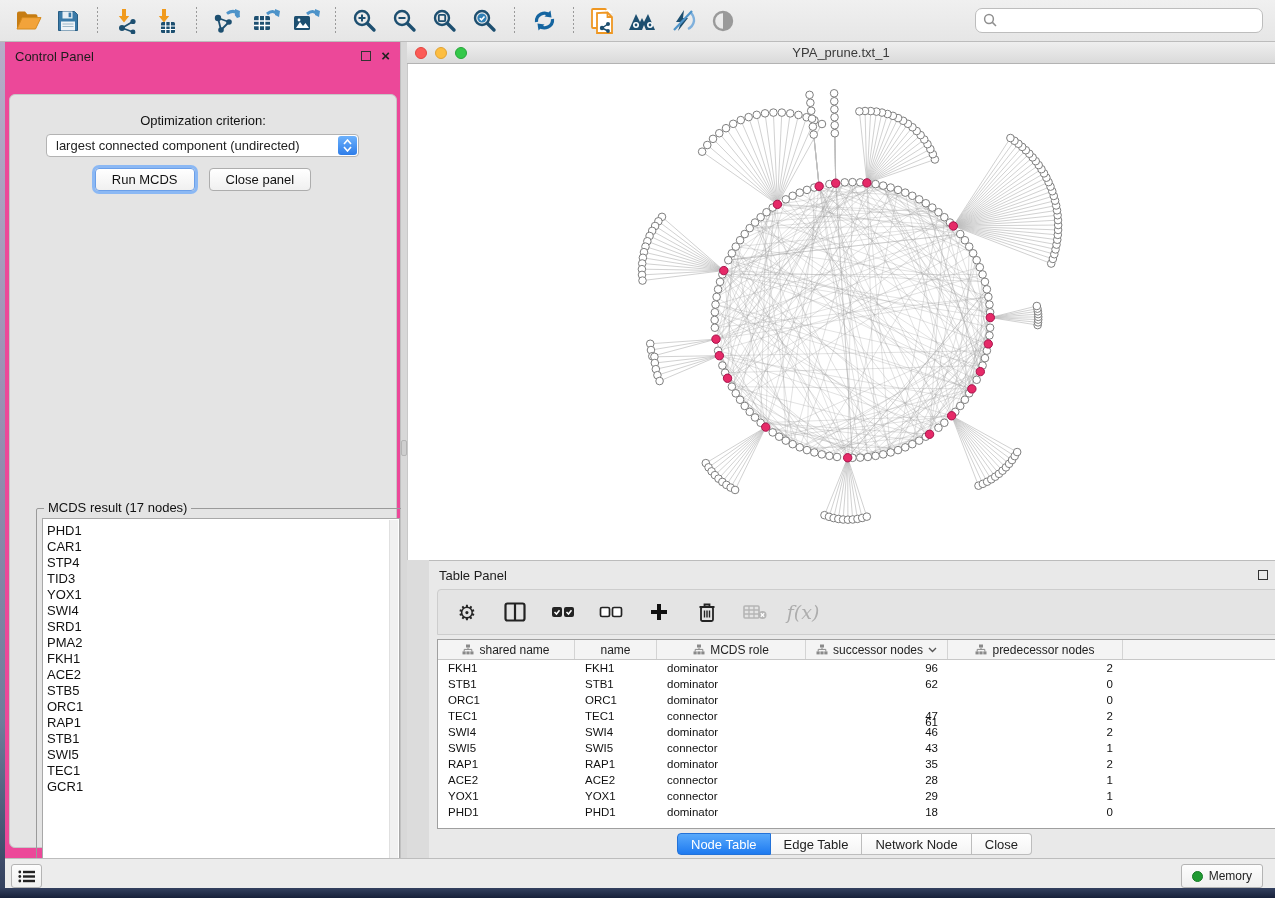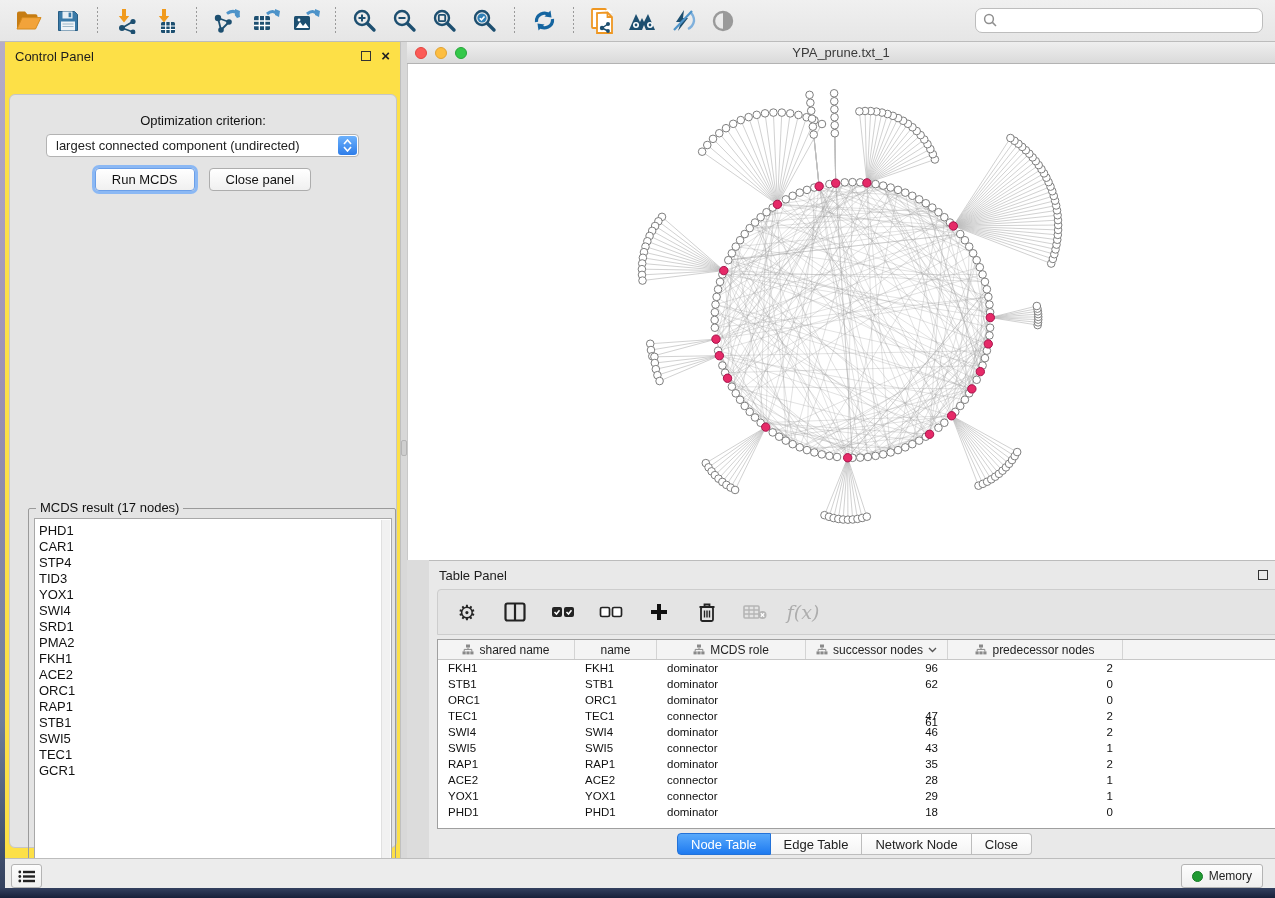--- a/index.html
+++ b/index.html
@@ -11,21 +11,21 @@
   .desktop-left { position:absolute; left:0; top:42px; width:5px; height:850px; background:linear-gradient(180deg,#b7adc8,#9d91b4 40%,#6f7d9a 80%,#32405e); }
 
   
   .toolbar { position:absolute; left:0; top:0; width:1275px; height:42px; background:linear-gradient(#f0f0f0,#e6e6e6); border-bottom:1px solid #bcbcbc; display:flex; align-items:center; padding-left:8px; }
   .tb-icon { width:34px; height:34px; display:flex; align-items:center; justify-content:center; margin:0 3px; border-radius:4px; }
   .tb-sep { width:1px; height:28px; margin:0 9px; background-image:linear-gradient(#9a9a9a 40%, transparent 40%); background-size:1px 4px; }
   .search-box { position:absolute; right:12px; top:8px; width:288px; height:25px; background:#fff; border:1px solid #bdbdbd; border-radius:7px; display:flex; align-items:center; padding-left:7px; }
   .search-box input { border:none; outline:none; flex:1; font-size:12px; background:transparent; font-family:"Liberation Sans",sans-serif; }
 
   
-  .control-panel { position:absolute; left:5px; top:42px; width:396px; height:816px; background:#fde047; border-right:1px solid #c0c0c0; }
+  .control-panel { position:absolute; left:5px; top:42px; width:396px; height:816px; background:#ec4899; border-right:1px solid #c0c0c0; }
   .panel-titlebar { height:28px; display:flex; align-items:center; padding:0 10px; }
   .panel-title { font-size:13px; color:#1d1d1d; }
   .panel-ctrls { margin-left:auto; display:flex; align-items:center; gap:10px; }
   .float-btn { width:10px; height:10px; border:1.5px solid #333; display:inline-block; }
   .close-btn { font-size:15px; font-weight:bold; color:#222; line-height:10px; }
 
   .cp-tabs { position:absolute; left:79px; top:32px; display:flex; z-index:3; }
   .cp-tab { height:22px; padding:0 14px; background:linear-gradient(#ffffff,#f2f2f2); border:1px solid #b9b9b9; border-left:none; font-size:13px; display:flex; align-items:center; color:#222; }
   .cp-tab:first-child { border-left:1px solid #b9b9b9; border-radius:4px 0 0 4px; }
   .cp-tab:last-child { border-radius:0 4px 4px 0; }
@@ -34,21 +34,21 @@
   .cp-card { position:absolute; left:4px; top:52px; width:388px; height:754px; background:#e4e4e4; border:1px solid #c6c6c6; border-radius:6px; }
   .opt-label { position:absolute; top:18px; width:100%; text-align:center; font-size:13px; color:#111; }
   .criterion-select { position:absolute; left:36px; top:39px; width:313px; height:23px; background:#fff; border:1px solid #b3b3b3; border-radius:4px; display:flex; align-items:center; font-size:13px; }
   .criterion-select .val { padding-left:9px; flex:1; white-space:nowrap; overflow:hidden; }
   .stepper { width:19px; height:19px; margin-right:1px; border-radius:3px; background:linear-gradient(#6cb1fc,#2e7de9); display:flex; flex-direction:column; align-items:center; justify-content:center; gap:1px; }
   .stepper svg { display:block; }
   .btn-row { position:absolute; top:73px; width:100%; display:flex; justify-content:center; gap:14px; }
   .mac-btn { height:23px; padding:0 16px; background:linear-gradient(#ffffff,#f0f0f0); border:1px solid #adadad; border-radius:4px; font-size:13px; font-family:"Liberation Sans",sans-serif; color:#111; }
   .mac-btn.focused { box-shadow:0 0 0 3px rgba(110,170,250,.75); border-color:#6b9fe8; }
 
-  .mcds-fieldset { position:absolute; left:18px; top:413px; width:368px; height:372px; border:1px solid #9a9a9a; border-radius:2px; }
+  .mcds-fieldset { position:absolute; left:26px; top:413px; width:368px; height:372px; border:1px solid #9a9a9a; border-radius:2px; }
   .mcds-legend { position:absolute; top:-9px; left:7px; background:#e4e4e4; padding:0 4px; font-size:13px; color:#111; }
   .mcds-list { position:absolute; left:5px; top:9px; width:358px; height:356px; background:#fff; border:1px solid #a8a8a8; overflow:hidden; }
   .mcds-list .track { position:absolute; right:1px; top:1px; width:9px; height:calc(100% - 2px); background:#f1f1f1; border-left:1px solid #e0e0e0; }
   .list-item { font-size:13px; line-height:16px; padding-left:4px; color:#111; }
   .mcds-items { padding-top:4px; }
 
   
   .split-divider { position:absolute; left:401px; top:42px; width:6px; height:816px; background:#d8d8d8; }
   .split-knob { position:absolute; left:0; top:398px; width:6px; height:16px; background:#cfcfcf; border:1px solid #b5b5b5; border-radius:2px; }
 
@@ -279,20 +279,21 @@
             <div class="list-item">PHD1</div>
             <div class="list-item">CAR1</div>
             <div class="list-item">STP4</div>
             <div class="list-item">TID3</div>
             <div class="list-item">YOX1</div>
             <div class="list-item">SWI4</div>
             <div class="list-item">SRD1</div>
             <div class="list-item">PMA2</div>
             <div class="list-item">FKH1</div>
             <div class="list-item">ACE2</div>
+            <div class="list-item">STB5</div>
             <div class="list-item">ORC1</div>
             <div class="list-item">RAP1</div>
             <div class="list-item">STB1</div>
             <div class="list-item">SWI5</div>
             <div class="list-item">TEC1</div>
             <div class="list-item">GCR1</div>
           </div>
         <div class="track"></div>
       </div>
     </div>

